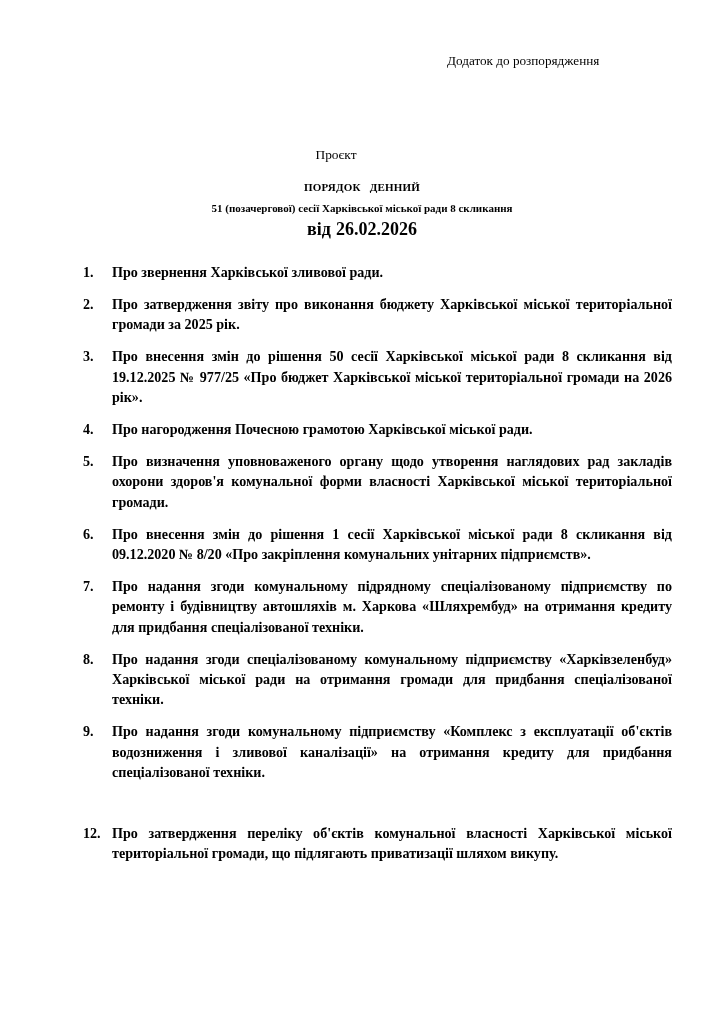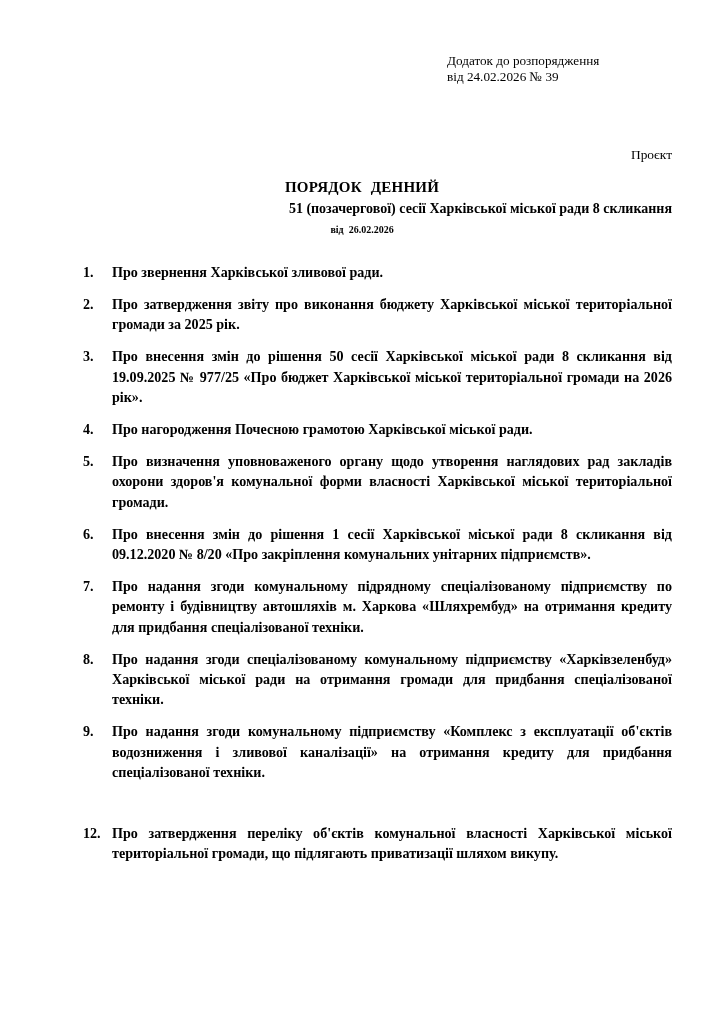--- a/index.html
+++ b/index.html
@@ -34,48 +34,47 @@
     white-space: nowrap;
   }
   .doc-header div { white-space: nowrap; }
 
   
   .draft-label {
     position: absolute;
     left: 0;
     top: 146px;
     width: 672px;
-    text-align: right;
+    text-align: center;
     font-size: 13.4px;
     line-height: 17px;
     font-weight: normal;
   }
 
   
   .title-block {
     position: absolute;
     left: 52px;
     top: 176px;
     width: 620px;
     text-align: center;
     font-weight: bold;
   }
   .title-main {
-    font-size: 15px;
+    font-size: 11px;
     line-height: 22px;
     letter-spacing: 0.2px;
   }
   .title-main .gap { display: inline-block; width: 9px; }
   .title-sub {
-    font-size: 14px;
+    font-size: 11px;
     line-height: 21px;
-    text-align: right;
   }
   .title-date {
-    font-size: 10px;
+    font-size: 18px;
     line-height: 21px;
   }
   .title-date .gap { display: inline-block; width: 5px; }
 
   
   .agenda {
     position: absolute;
     left: 83px;
     top: 262px;
     width: 589px;
@@ -106,21 +105,20 @@
     text-justify: inter-word;
   }
 </style>
 </head>
 <body>
 
 <div class="page">
 
   <div class="doc-header">
     <div>Додаток до розпорядження</div>
-    <div>від 24.02.2026  № 39</div>
   </div>
 
   <div class="draft-label">Проєкт</div>
 
   <div class="title-block">
     <div class="title-main"><span>ПОРЯДОК</span><span class="gap"></span><span>ДЕННИЙ</span></div>
     <div class="title-sub">51 (позачергової) сесії Харківської міської ради 8 скликання</div>
     <div class="title-date"><span>від</span><span class="gap"></span><span>26.02.2026</span></div>
   </div>
 
@@ -131,21 +129,21 @@
       <span class="agenda-text">Про звернення Харківської зливової ради.</span>
     </div>
 
     <div class="agenda-item">
       <span class="agenda-num">2.</span>
       <span class="agenda-text">Про затвердження звіту про виконання бюджету Харківської міської територіальної громади за 2025 рік.</span>
     </div>
 
     <div class="agenda-item">
       <span class="agenda-num">3.</span>
-      <span class="agenda-text">Про внесення змін до рішення 50 сесії Харківської міської ради 8 скликання від 19.09.2025 № 977/25 «Про бюджет Харківської міської територіальної громади на 2026 рік».</span>
+      <span class="agenda-text">Про внесення змін до рішення 50 сесії Харківської міської ради 8 скликання від 19.12.2025 № 977/25 «Про бюджет Харківської міської територіальної громади на 2026 рік».</span>
     </div>
 
     <div class="agenda-item">
       <span class="agenda-num">4.</span>
       <span class="agenda-text">Про нагородження Почесною грамотою Харківської міської ради.</span>
     </div>
 
     <div class="agenda-item">
       <span class="agenda-num">5.</span>
       <span class="agenda-text">Про визначення уповноваженого органу щодо утворення наглядових рад закладів охорони здоров'я комунальної форми власності Харківської міської територіальної громади.</span>

